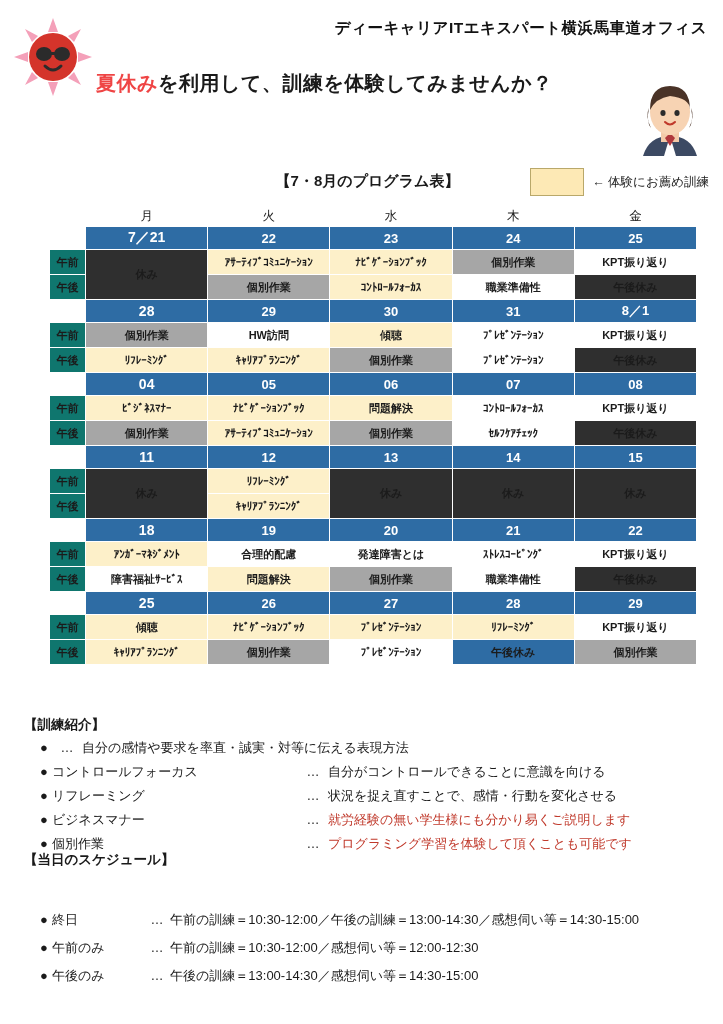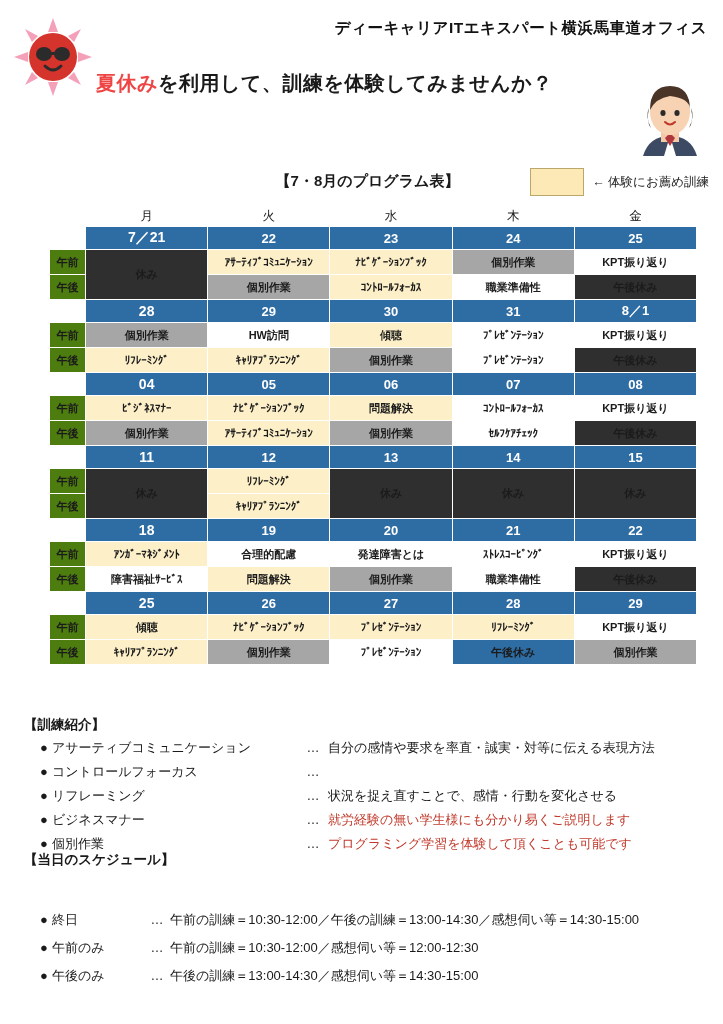--- a/index.html
+++ b/index.html
@@ -68,21 +68,21 @@
   }
   .labcol{width:36px;}
   .daycol{width:122px;}
 
   .datebar td{
     background:#2e6ca4;color:#ffffff;font-size:13px;height:22px;
     border:1px solid #fff;
   }
   .datebar td.first{font-size:14px;}
   .rowlab{
-    background:#4d7c0f;color:#222;font-size:11.5px;font-weight:normal;border:none;
+    background:#0f766e;color:#222;font-size:11.5px;font-weight:normal;border:none;
     text-align:right;padding-right:5px;
   }
   .c-dark{background:#2f2f2f;color:#ffffff;}
   .c-gray{background:#a6a6a6;color:#111;}
   .c-cream{background:#fdf0c9;color:#111;}
   .c-white{background:#ffffff;color:#111;border:1px solid #d9d9d9;}
   .c-navy{background:#2e6ca4;color:#fff;}
   .small{font-size:10px;}
   .xsmall{font-size:9.4px;}
 
@@ -308,28 +308,28 @@
           <td class="c-navy">午後休み</td>
           <td class="c-gray">個別作業</td>
         </tr>
       </tbody>
   </table>
 
   <div class="sec sec-kunren">【訓練紹介】</div>
   <div class="list list-kunren" id="kunren-list">
       <div class="li">
         <span class="bullet">●</span>
-        <span class="term">アサーティブコミュニケーション</span>
         <span class="dots">…</span>
         <span class="desc">自分の感情や要求を率直・誠実・対等に伝える表現方法</span>
       </div>
       <div class="li">
         <span class="bullet">●</span>
         <span class="term">コントロールフォーカス</span>
         <span class="dots">…</span>
+        <span class="desc">自分がコントロールできることに意識を向ける</span>
       </div>
       <div class="li">
         <span class="bullet">●</span>
         <span class="term">リフレーミング</span>
         <span class="dots">…</span>
         <span class="desc">状況を捉え直すことで、感情・行動を変化させる</span>
       </div>
       <div class="li">
         <span class="bullet">●</span>
         <span class="term">ビジネスマナー</span>

